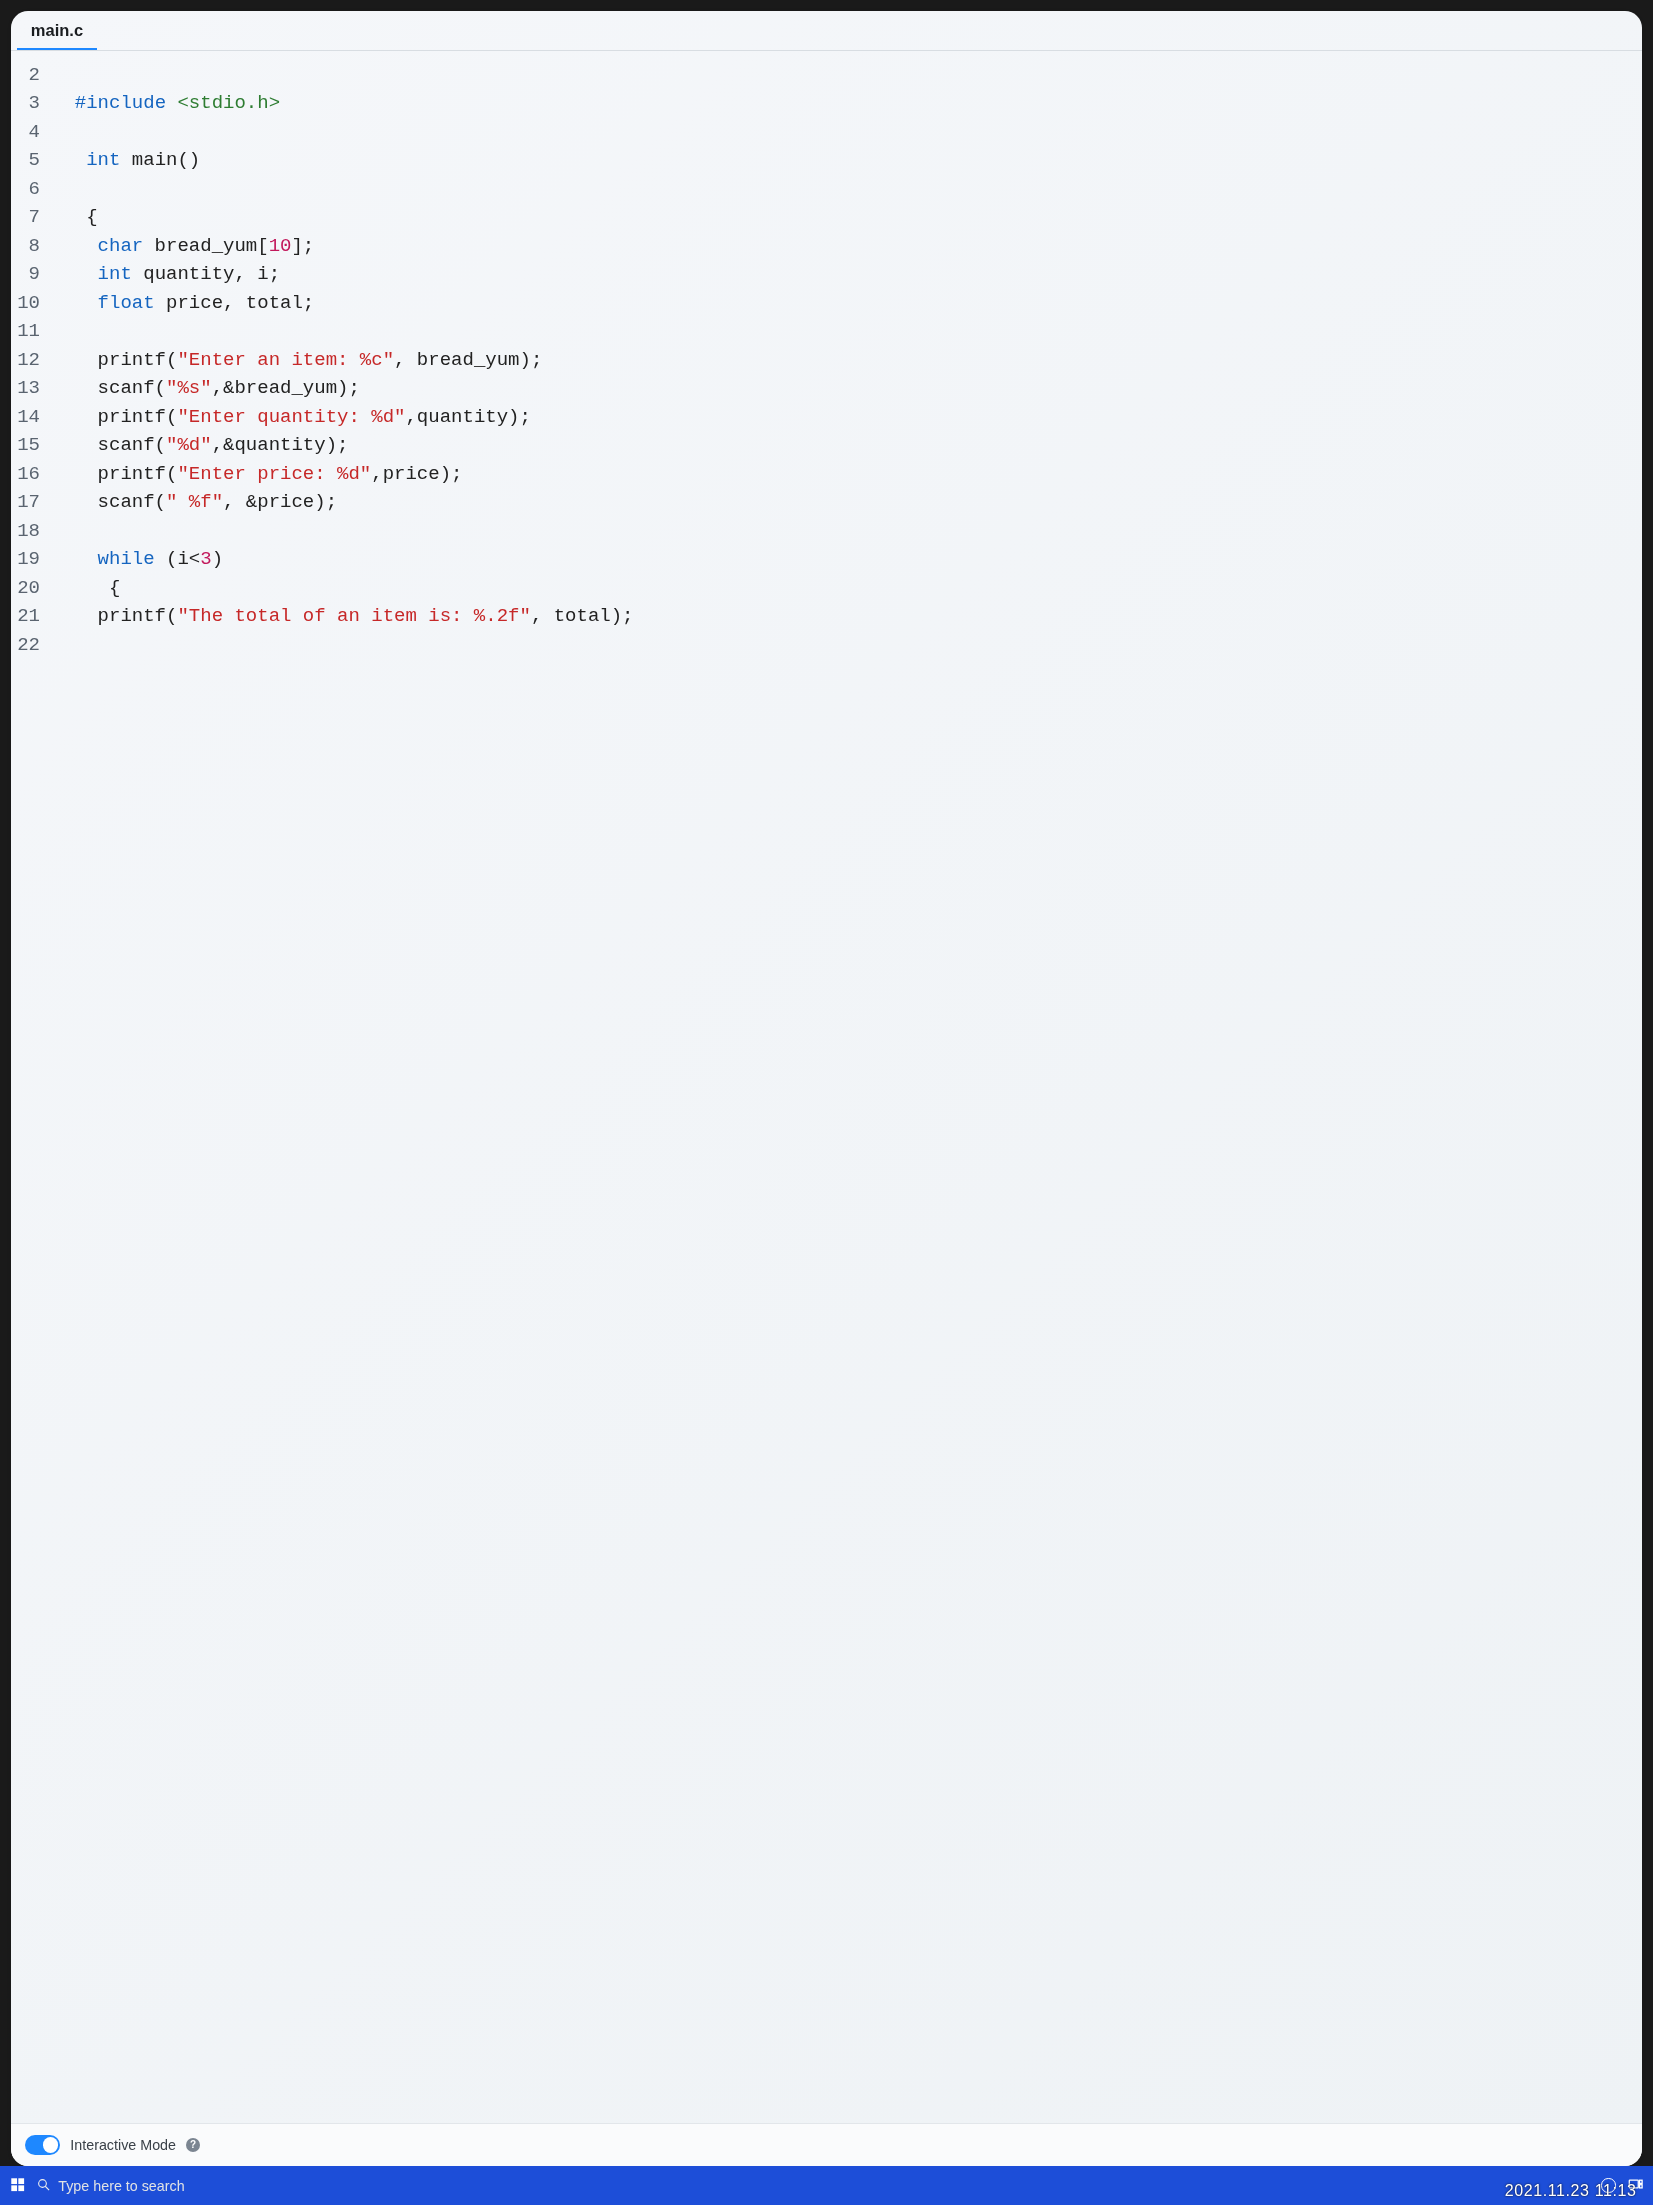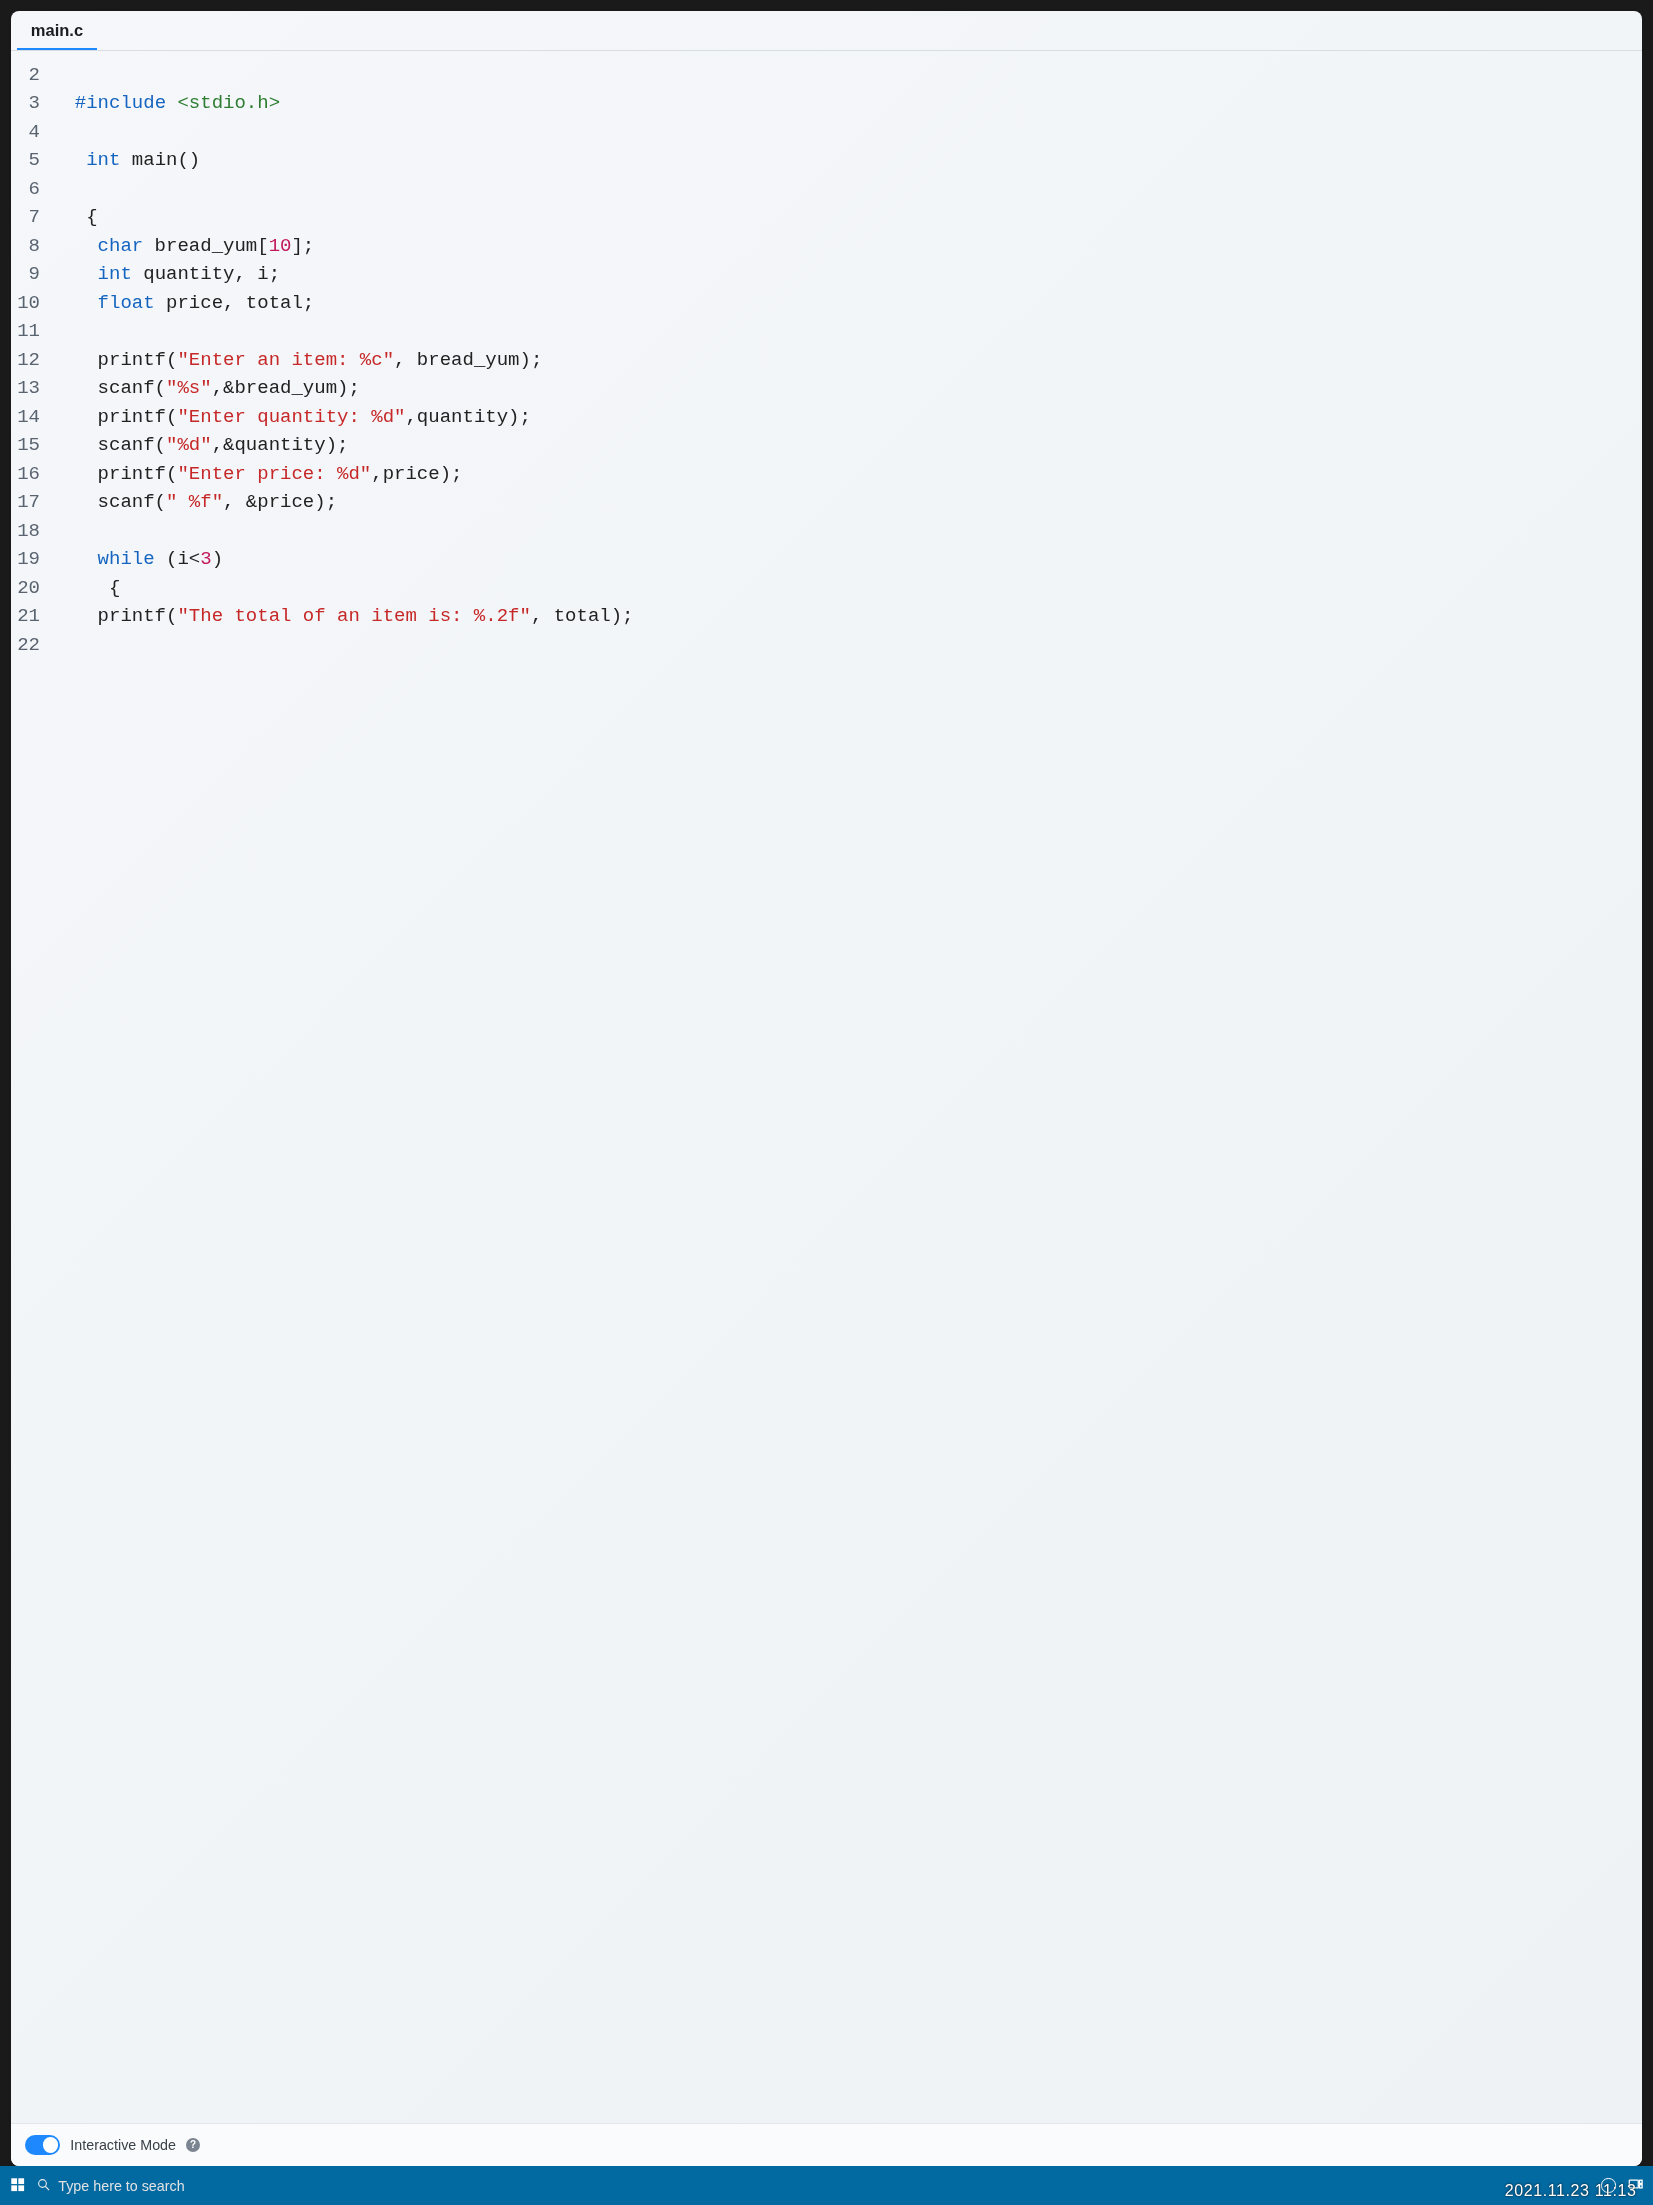--- a/index.html
+++ b/index.html
@@ -4,21 +4,21 @@
 <style>
 * { margin:0; padding:0; box-sizing:border-box; }
 body {
   font-family: -apple-system, BlinkMacSystemFont, "Segoe UI", Arial, sans-serif;
   background:#1a1a1a;
   min-height:100vh;
   display:flex; flex-direction:column;
 }
 .editor-window {
   background:linear-gradient(135deg,#f5f7fa 0%,#eef2f5 100%);
-  border-radius:8px;
+  border-radius:17px;
   margin:11px 11px 0 11px;
   flex:1;
   display:flex; flex-direction:column;
   overflow:hidden;
   box-shadow:0 1.1px 4.4px rgba(0,0,0,.08);
 }
 .tab-bar {
   display:flex;
   border-bottom:0.6px solid #d8dde2;
   padding:0 5.5px;
@@ -85,21 +85,21 @@
 }
 .help-icon {
   width:14.3px;height:14.3px;border-radius:50%;
   background:#7b8591;color:#fff;
   display:flex;align-items:center;justify-content:center;
   font-size:10px;font-weight:700;
 }
 
 .taskbar {
   height:39px;
-  background:#0369a1;
+  background:#1d4ed8;
   display:flex; align-items:center;
   padding:0 10px;
   gap:12px;
   color:#e8eaec;
 }
 .win-icon svg { width:15.4px;height:15.4px;fill:#fff; }
 .search-wrap { display:flex; align-items:center; gap:7.7px; flex:1; }
 .search-icon svg { width:13.2px;height:13.2px;stroke:#eee;fill:none;stroke-width:2; }
 .search-text { font-size:14.3px; color:#e0e2e4; }
 .cortana-icon { width:14.3px;height:14.3px;border:1.1px solid #fff;border-radius:50%; }

